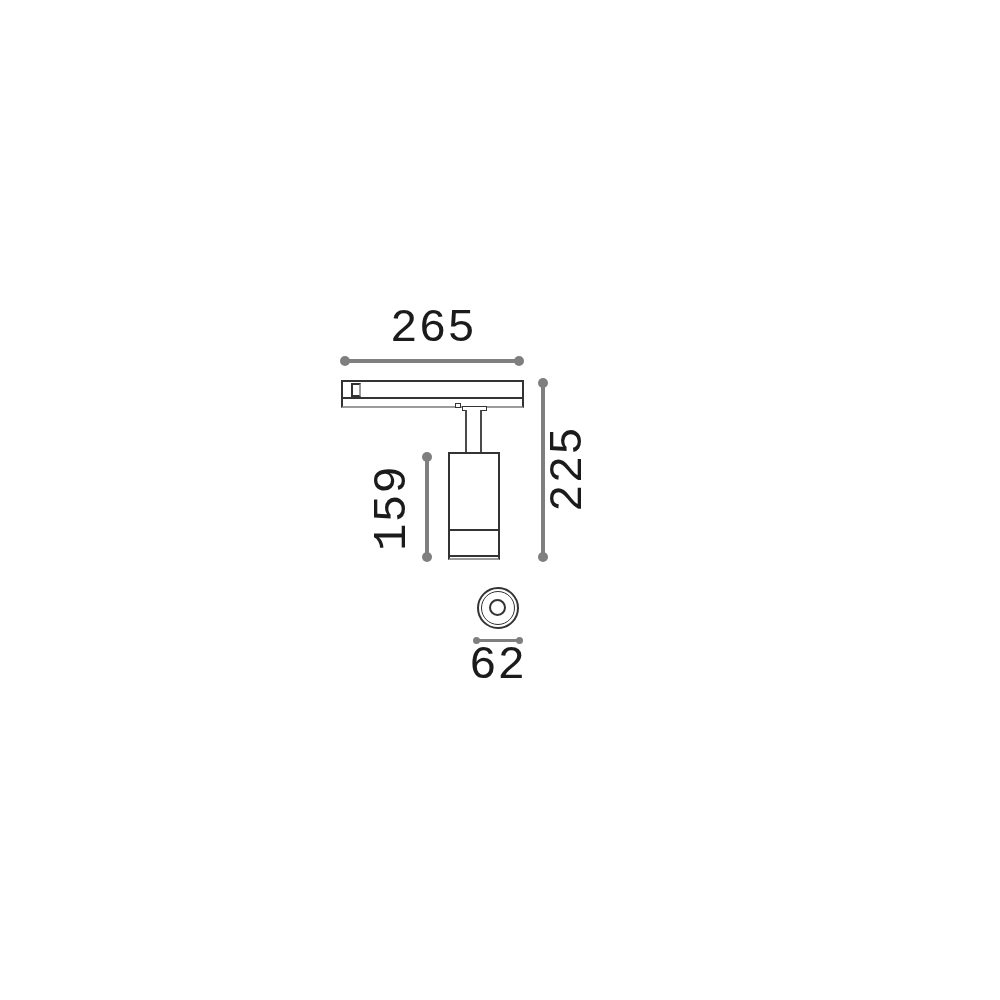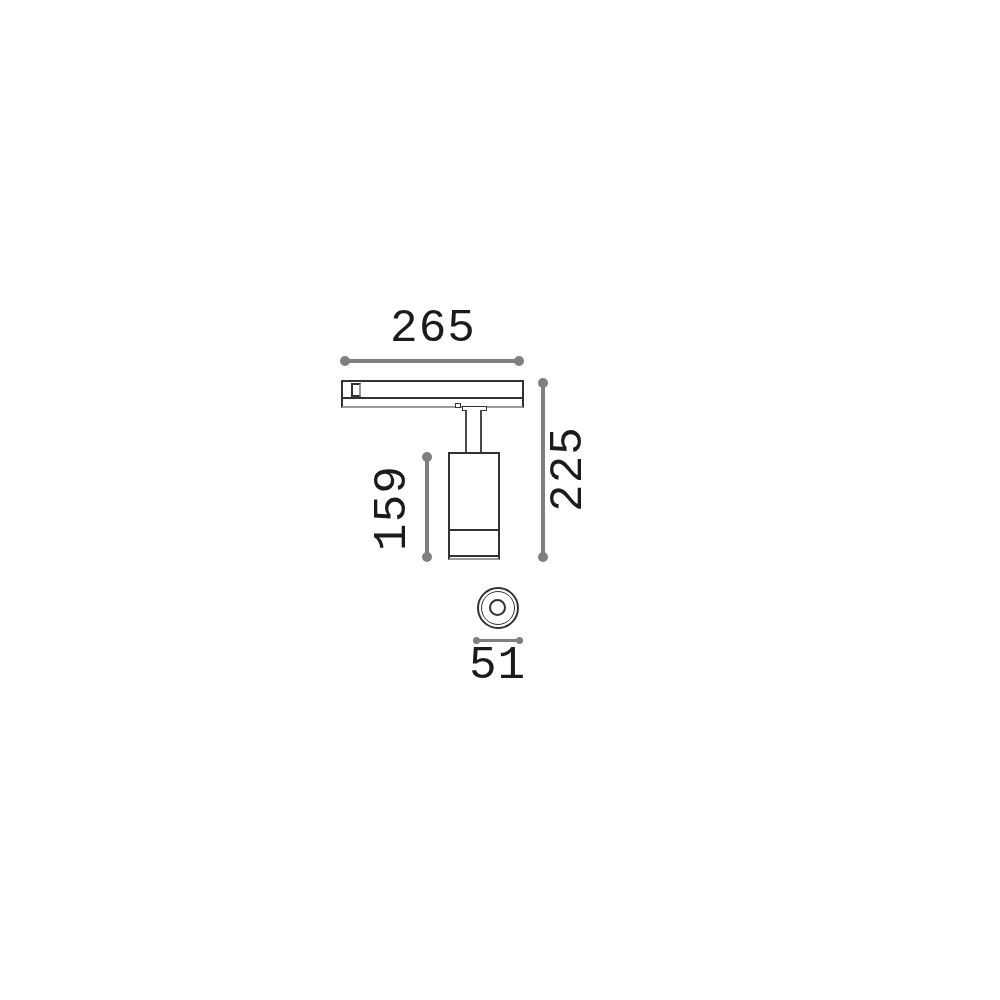--- a/index.html
+++ b/index.html
@@ -84,15 +84,15 @@
   <div class="abs dim-dot" style="left:538px; top:378px;"></div>
   <div class="abs dim-dot" style="left:538px; top:552px;"></div>
 
   <div class="abs circle" style="left:476.5px; top:586.5px; width:42px; height:42px;"></div>
   <div class="abs circle" style="left:480.5px; top:590.5px; width:34px; height:34px; border-width:1.6px;"></div>
   <div class="abs circle" style="left:489px; top:599px; width:17px; height:17px;"></div>
 
   <div class="abs dim-line-h thin" style="left:475px; top:639px; width:45px;"></div>
   <div class="abs dim-dot small" style="left:472.5px; top:637px;"></div>
   <div class="abs dim-dot small" style="left:515.5px; top:637px;"></div>
-  <div class="abs dim-label" style="left:497.5px; top:666px;">51</div>
+  <div class="abs dim-label" style="left:497.5px; top:666px;">62</div>
 
 </div>
 
 </body></html>

